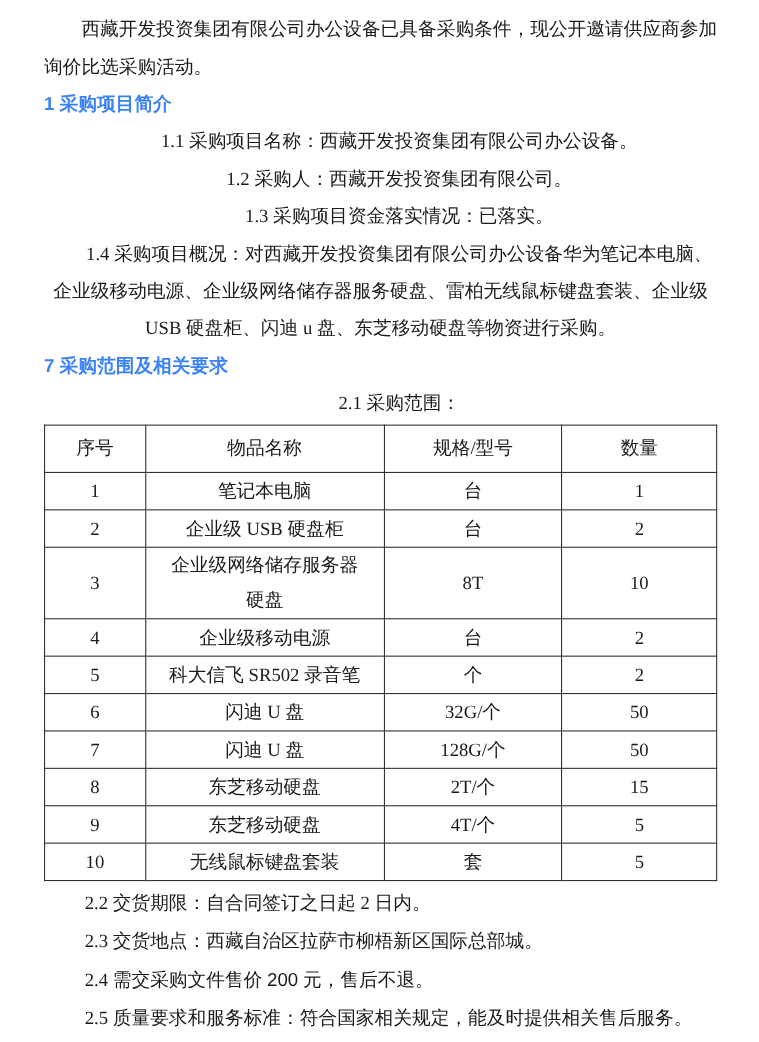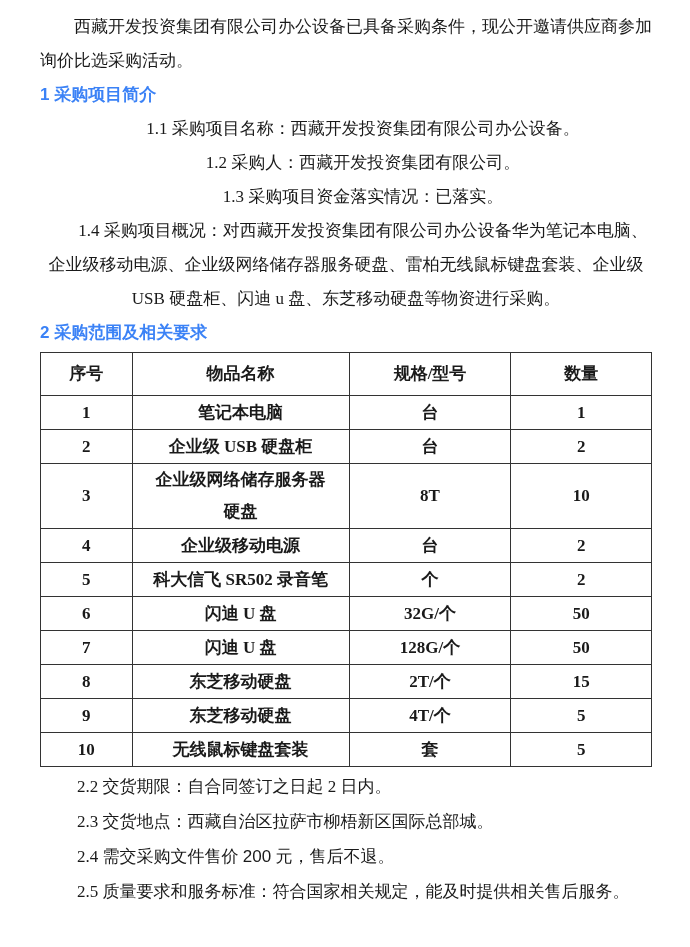--- a/index.html
+++ b/index.html
@@ -41,21 +41,21 @@
   table.scope-table {
     width: 100%;
     border-collapse: collapse;
     margin: 2px 0 4px 0;
     table-layout: fixed;
   }
   .scope-table th, .scope-table td {
     border: 1px solid #333;
     text-align: center;
     vertical-align: middle;
-    font-weight: bold;
+    font-weight: normal;
     font-size: 17px;
     padding: 0 16px;
     white-space: pre-line;
     line-height: 32px;
   }
   .scope-table th { height: 42px; }
   .scope-table td { height: 33px; }
   .col-seq  { width: 15%; }
   .col-name { width: 35.5%; }
   .col-spec { width: 26.5%; }
@@ -77,22 +77,23 @@
 
   <p class="intro">西藏开发投资集团有限公司办公设备已具备采购条件，现公开邀请供应商参加询价比选采购活动。</p>
 
   <h2 class="sec-heading">1 采购项目简介</h2>
 
   <p class="body-line">1.1 采购项目名称：西藏开发投资集团有限公司办公设备。</p>
   <p class="body-line">1.2 采购人：西藏开发投资集团有限公司。</p>
   <p class="body-line">1.3 采购项目资金落实情况：已落实。</p>
   <p class="body-line">1.4 采购项目概况：对西藏开发投资集团有限公司办公设备华为笔记本电脑、企业级移动电源、企业级网络储存器服务硬盘、雷柏无线鼠标键盘套装、企业级 USB 硬盘柜、闪迪 u 盘、东芝移动硬盘等物资进行采购。</p>
 
-  <h2 class="sec-heading">2 采购范围及相关要求</h2>
+  <h2 class="sec-heading">7 采购范围及相关要求</h2>
 
+  <p class="body-line">2.1 采购范围：</p>
 
   <table class="scope-table">
     <colgroup>
       <col class="col-seq">
         <col class="col-name">
         <col class="col-spec">
         <col class="col-qty">
     </colgroup>
     <thead>
       <tr>

